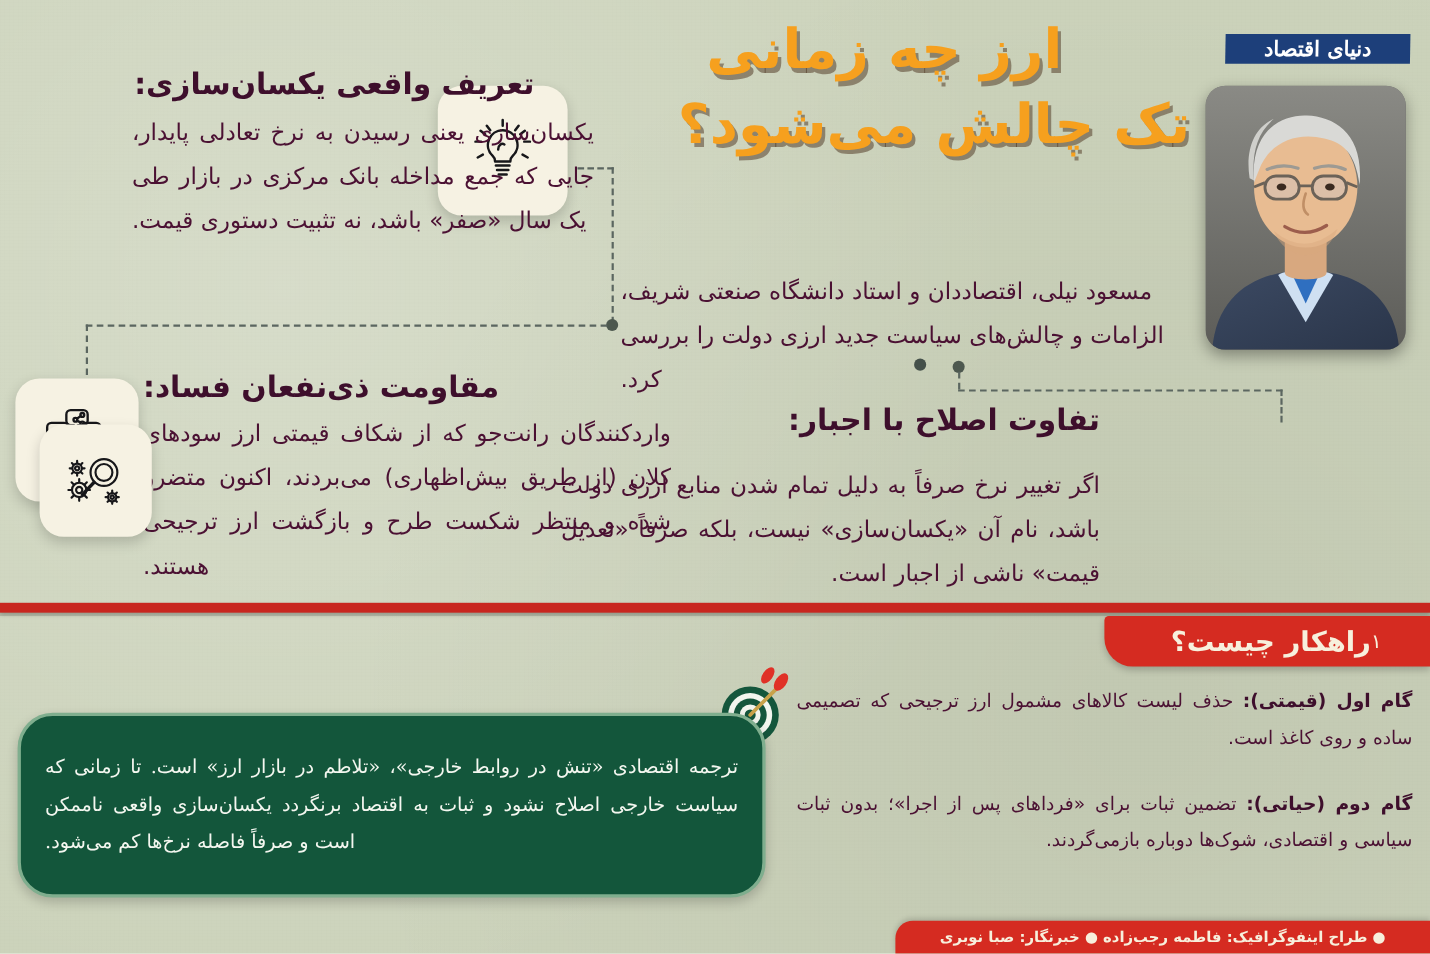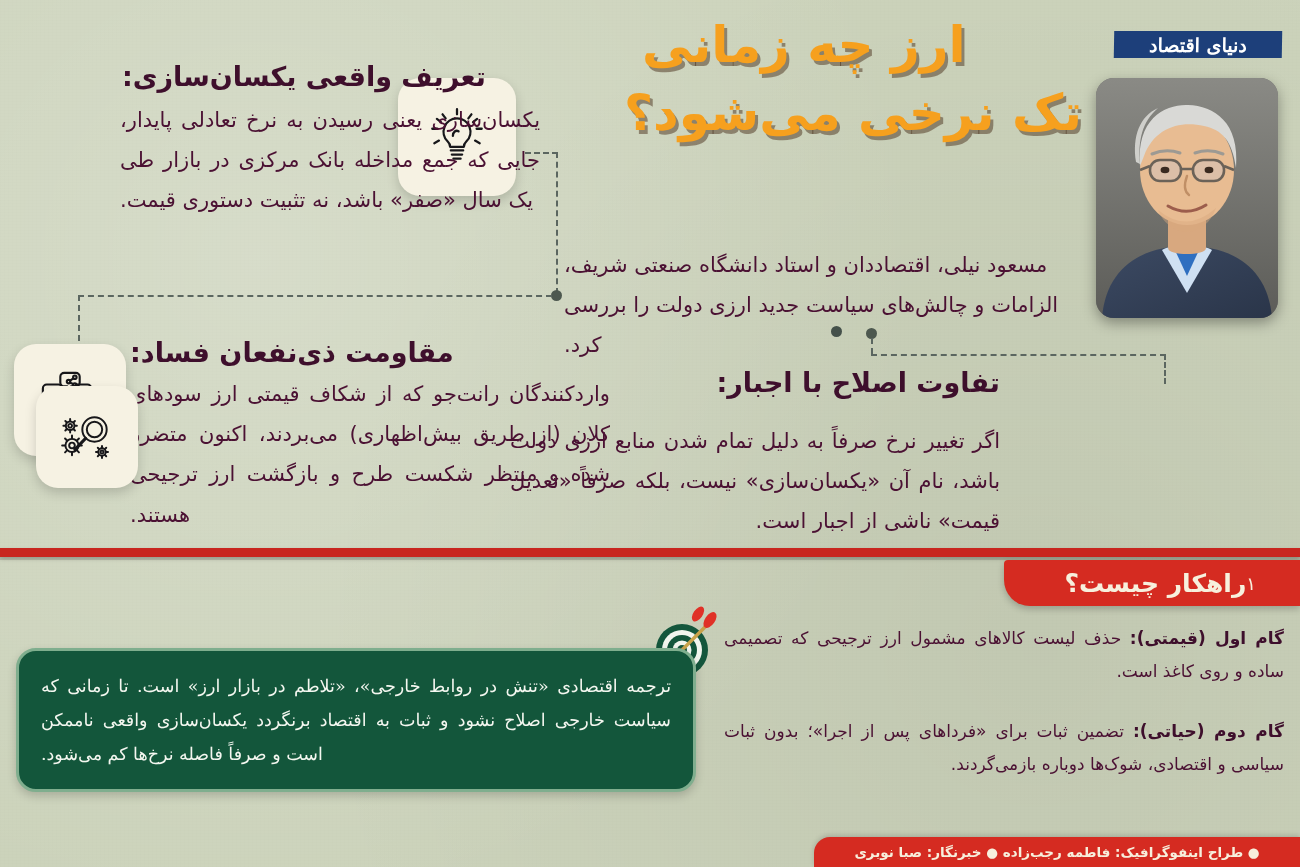--- a/index.html
+++ b/index.html
@@ -163,24 +163,24 @@
   }
   .step { font-size: 17px; line-height: 1.92; color: #4b1133; text-align: justify; text-align-last: right; }
   .step + .step { margin-top: 28px; }
   .step b { font-weight: bold; color: #3e0f2c; }
 
   
   #dart { position: absolute; top: 606px; left: 648px; width: 76px; height: 76px; }
 
   
   #greenbox {
-    position: absolute; top: 648px; left: 16px; width: 680px; height: 144px;
+    position: absolute; top: 648px; left: 16px; width: 680px; height: 168px;
     background: #13563b;
     border: 3px solid #7fae8e;
-    border-radius: 20px;
+    border-radius: 32px;
     padding: 14px 22px;
     display: flex; align-items: center;
     box-shadow: 0 4px 10px rgba(0,0,0,.18);
   }
   #greenbox p {
     color: #f4f7f0; font-size: 17.5px; line-height: 1.95;
     text-align: justify; text-align-last: left; width: 100%;
     font-family: "DejaVu Serif", "Liberation Serif", serif;
   }
 
@@ -252,21 +252,21 @@
       <path d="M91 98 q-5 14 2 19" stroke="#c08f66" stroke-width="2.4" fill="none" stroke-linecap="round"></path>
 
       <path d="M72 128 q19 11 38 -1" stroke="#9c5d4c" stroke-width="3" fill="none" stroke-linecap="round"></path>
 
       <path d="M62 132 q29 24 58 -2 q-8 22 -29 24 q-21 -2 -29 -22 Z" fill="#d9a87e" opacity=".45"></path>
     </svg>
   </div>
 
   <div class="title-wrap">
     <div class="title-line l1">ارز چه زمانی</div>
-    <div class="title-line l2">تک نرخی می‌شود؟</div>
+    <div class="title-line l2">تک چالش می‌شود؟</div>
   </div>
 
   <div class="subtitle">مسعود نیلی، اقتصاددان و استاد دانشگاه صنعتی شریف، الزامات و چالش‌های سیاست جدید ارزی دولت را بررسی کرد.</div>
   <div class="sub-dot"></div>
 
   <div class="conn dashed-h" style="left:525px; top:152px; width:33px; height:0;"></div>
   <div class="conn dashed-v" style="left:556px; top:152px; width:0; height:142px;"></div>
   <div class="node" style="left:551px; top:290px;"></div>
   <div class="conn dashed-h" style="left:78px; top:295px; width:474px; height:0;"></div>
   <div class="conn dashed-v" style="left:78px; top:295px; width:0; height:46px;"></div>

